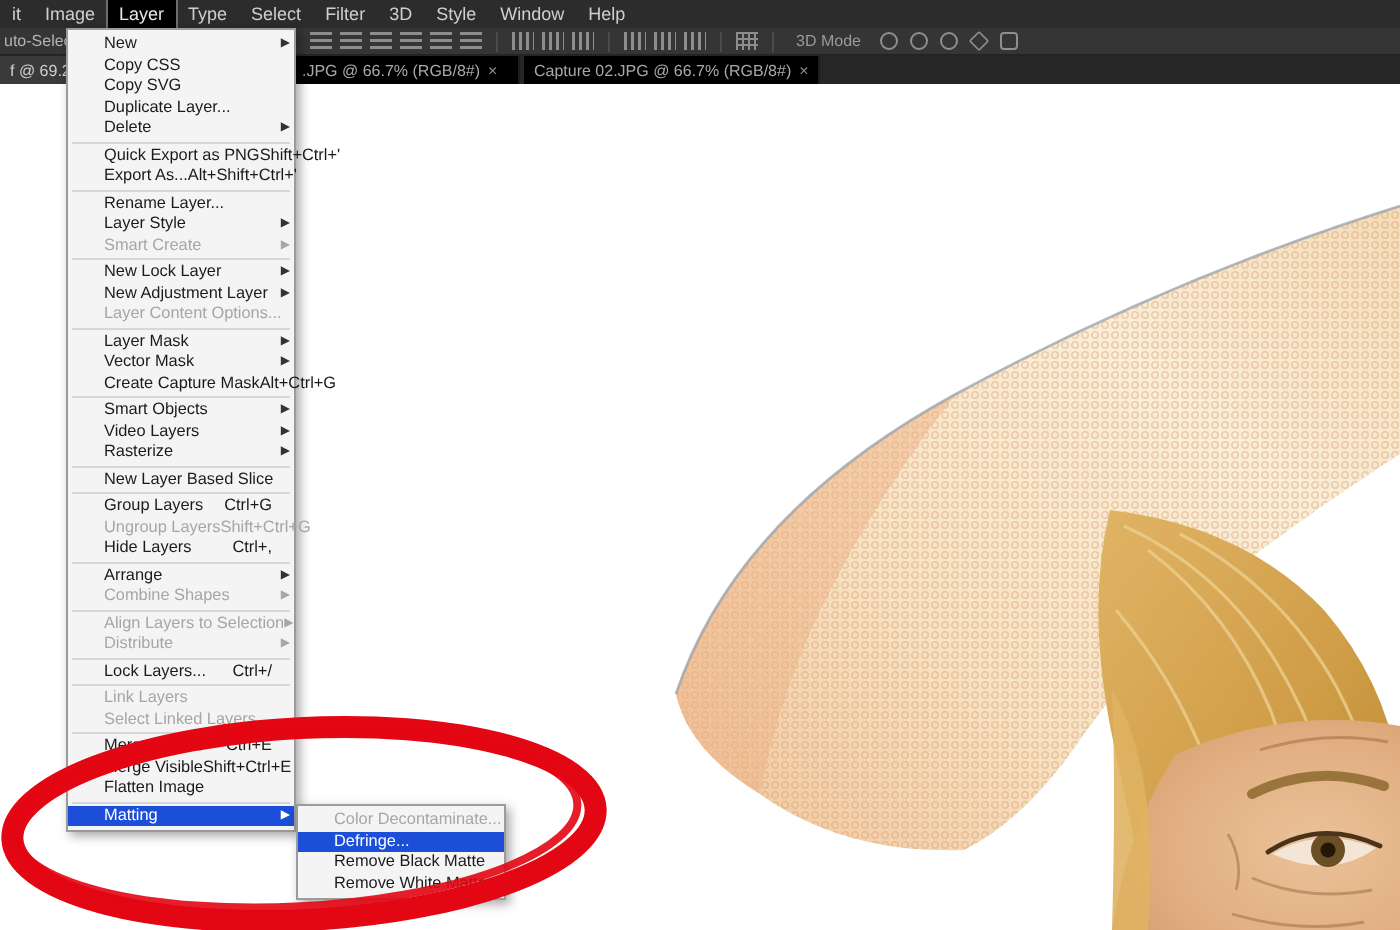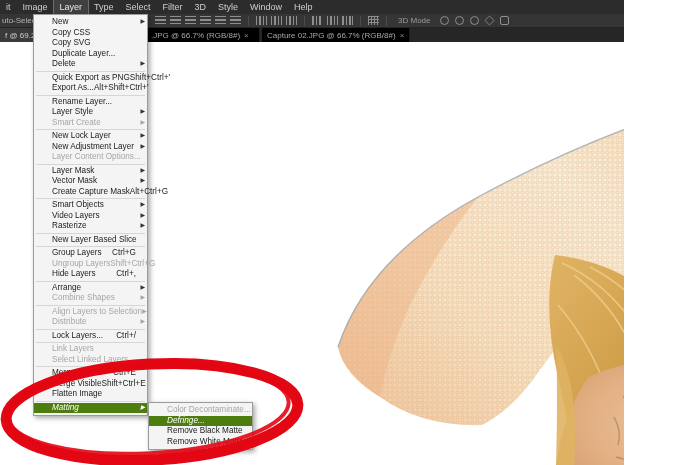--- a/index.html
+++ b/index.html
@@ -1,24 +1,24 @@
 <!DOCTYPE html>
 <html><head>
 <meta charset="utf-8">
 <style>
   * { margin:0; padding:0; box-sizing:border-box; }
   html,body { width:700px; height:465px; overflow:hidden; }
   body { font-family:"Liberation Sans", sans-serif; }
-  #screen { position:relative; width:624px; height:465px; background:#fff; overflow:hidden; }
+  #screen { position:relative; width:700px; height:465px; background:#fff; overflow:hidden; }
 
   
   #menubar { position:absolute; left:0; top:0; width:700px; height:14px; background:#2c2c2c;
     display:flex; align-items:stretch; font-size:9px; color:#cfcfcf; z-index:5; }
   .mb-item { padding:0 6px; line-height:14px; white-space:nowrap; cursor:default; }
-  .mb-item.active { background:#404040; outline:1px solid #6e6e6e; color:#e8e8e8; }
+  .mb-item.active { background:#000000; outline:1px solid #6e6e6e; color:#e8e8e8; }
 
   
   #optionsbar { position:absolute; left:0; top:14px; width:700px; height:14px; background:#353535;
     border-bottom:1px solid #242424; display:flex; align-items:center; font-size:8px; color:#b5b5b5; z-index:4; }
   #auto-select { margin-left:2px; white-space:nowrap; }
   .ob-gap { width:1px; height:10px; background:#4b4b4b; margin:0 5px; }
   .ob-spacer { width:104px; }
   .ob-icon { width:11px; height:9px; margin:0 2px; background:
       repeating-linear-gradient(to bottom, #9d9d9d 0 1.5px, transparent 1.5px 3.5px); opacity:.85; }
   .ob-icon.vert { background:repeating-linear-gradient(to right, #9d9d9d 0 1.5px, transparent 1.5px 3.5px); }
@@ -45,21 +45,21 @@
   .menu-panel { position:absolute; background:#f4f4f4; border:1px solid #9b9b9b;
     box-shadow:2px 2px 5px rgba(0,0,0,.35); padding:2px 0; z-index:10; }
   #layer-menu { left:33px; top:14px; width:115px; }
   #matting-submenu { left:148px; top:402px; width:105px; z-index:11; }
   .menu-row { display:flex; align-items:flex-start; height:10.5px; font-size:8.2px; color:#1b1b1b;
     padding-left:18px; padding-right:2px; cursor:default; }
   .menu-row .label { flex:1; white-space:nowrap; }
   .menu-row .shortcut { white-space:nowrap; margin-right:2px; }
   .menu-row .arrow { width:7px; font-size:6px; text-align:right; color:#333; }
   .menu-row.disabled, .menu-row.disabled .arrow, .menu-row.disabled .shortcut { color:#a6a6a6; }
-  .menu-row.highlight { background:#4d7c0f; color:#fff;font-style:italic; }
+  .menu-row.highlight { background:#1d4ed8; color:#fff; }
   .menu-row.highlight .arrow, .menu-row.highlight .shortcut { color:#fff; }
   .menu-sep { height:1px; background:#d6d6d6; margin:1px 2px; }
 
   
   #annotation { position:absolute; left:0; top:0; width:700px; height:465px; z-index:20; pointer-events:none; }
 </style>
 </head>
 <body>
 
 <div id="screen">

